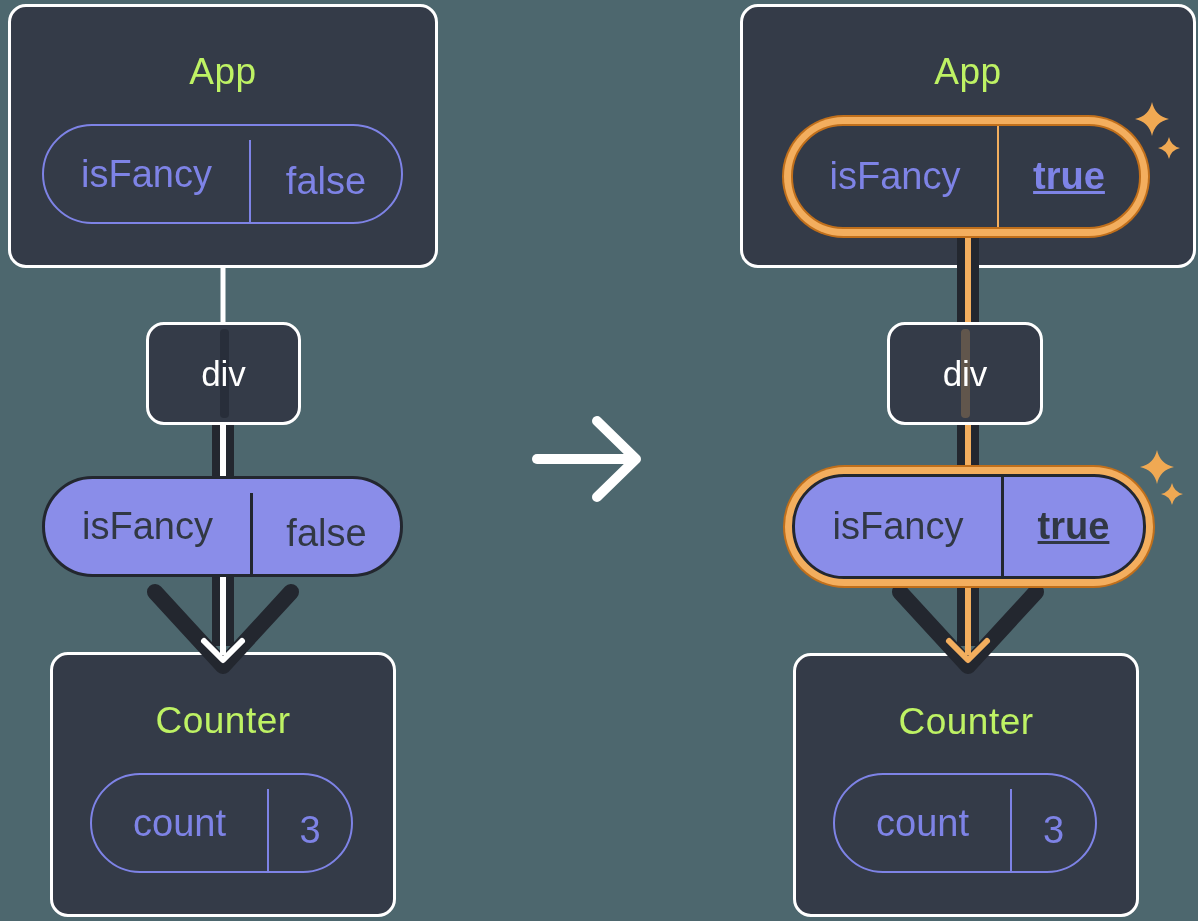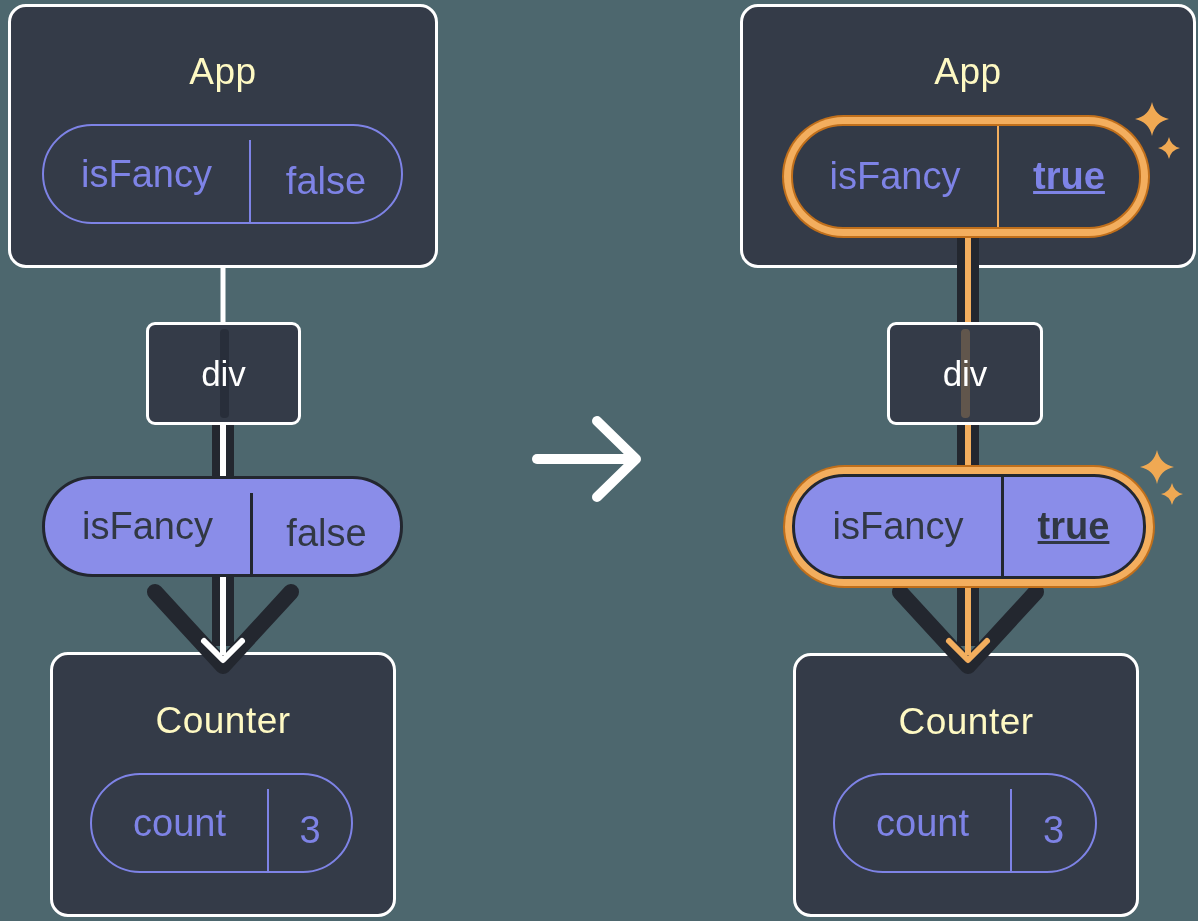--- a/index.html
+++ b/index.html
@@ -6,26 +6,26 @@
   .stage{
     position:relative;width:1198px;height:921px;background:#4d676e;
     font-family:"Liberation Sans",sans-serif;overflow:hidden;
   }
   
   .box{
     position:absolute;background:#343b48;border:3px solid #ffffff;
     border-radius:18px;box-sizing:border-box;z-index:1;
   }
   .box-title{
-    position:absolute;left:0;width:100%;text-align:center;color:#fef9c3;
+    position:absolute;left:0;width:100%;text-align:center;color:#bef264;
     font-size:37px;font-weight:500;letter-spacing:.5px;z-index:4;
   }
   
   .tagbox{
-    position:absolute;background:#343b48;border:3px solid #ffffff;border-radius:9px;
+    position:absolute;background:#343b48;border:3px solid #ffffff;border-radius:18px;
     box-sizing:border-box;z-index:3;display:flex;align-items:center;justify-content:center;
   }
   .tagbox .stripe{
     position:absolute;top:4px;bottom:4px;left:50%;width:9px;margin-left:-4px;border-radius:4px;
   }
   .stripe.dark{background:rgba(10,14,22,.28);}
   .stripe.amber{background:rgba(243,174,94,.24);}
   .tagbox .tag-label{position:relative;color:#ffffff;font-size:35px;font-weight:500;}
   
   .pill{

